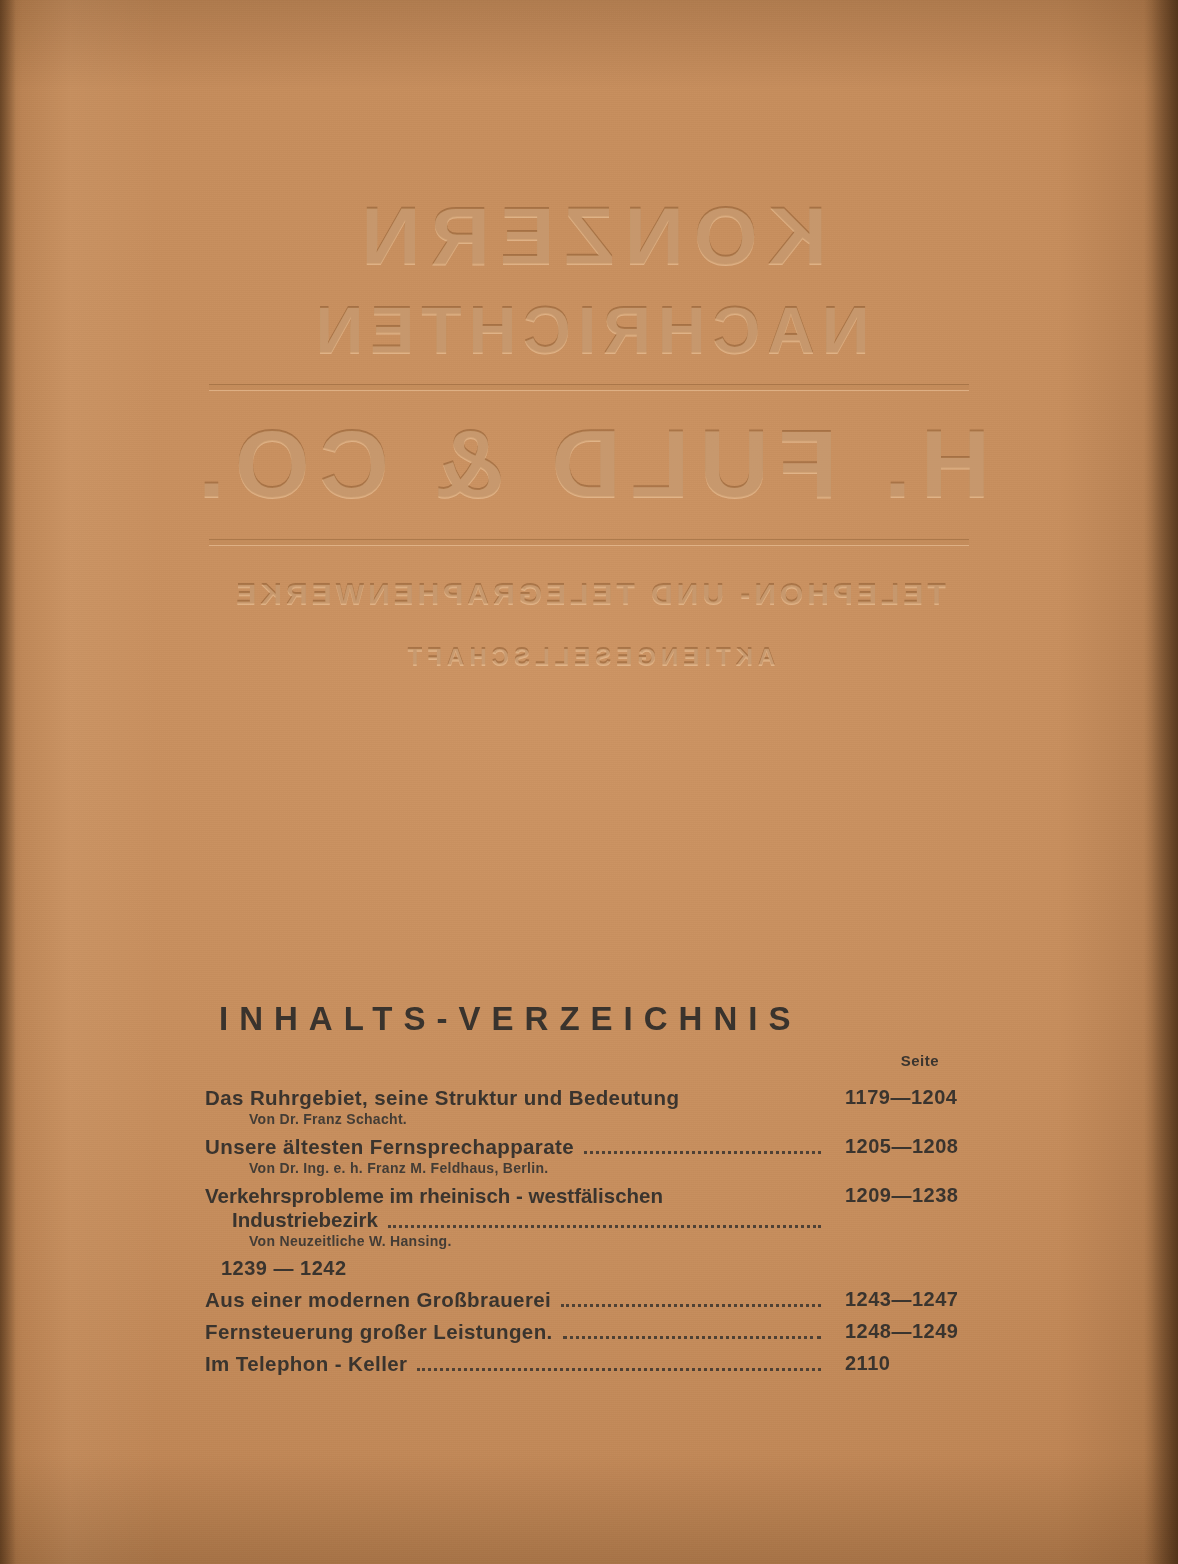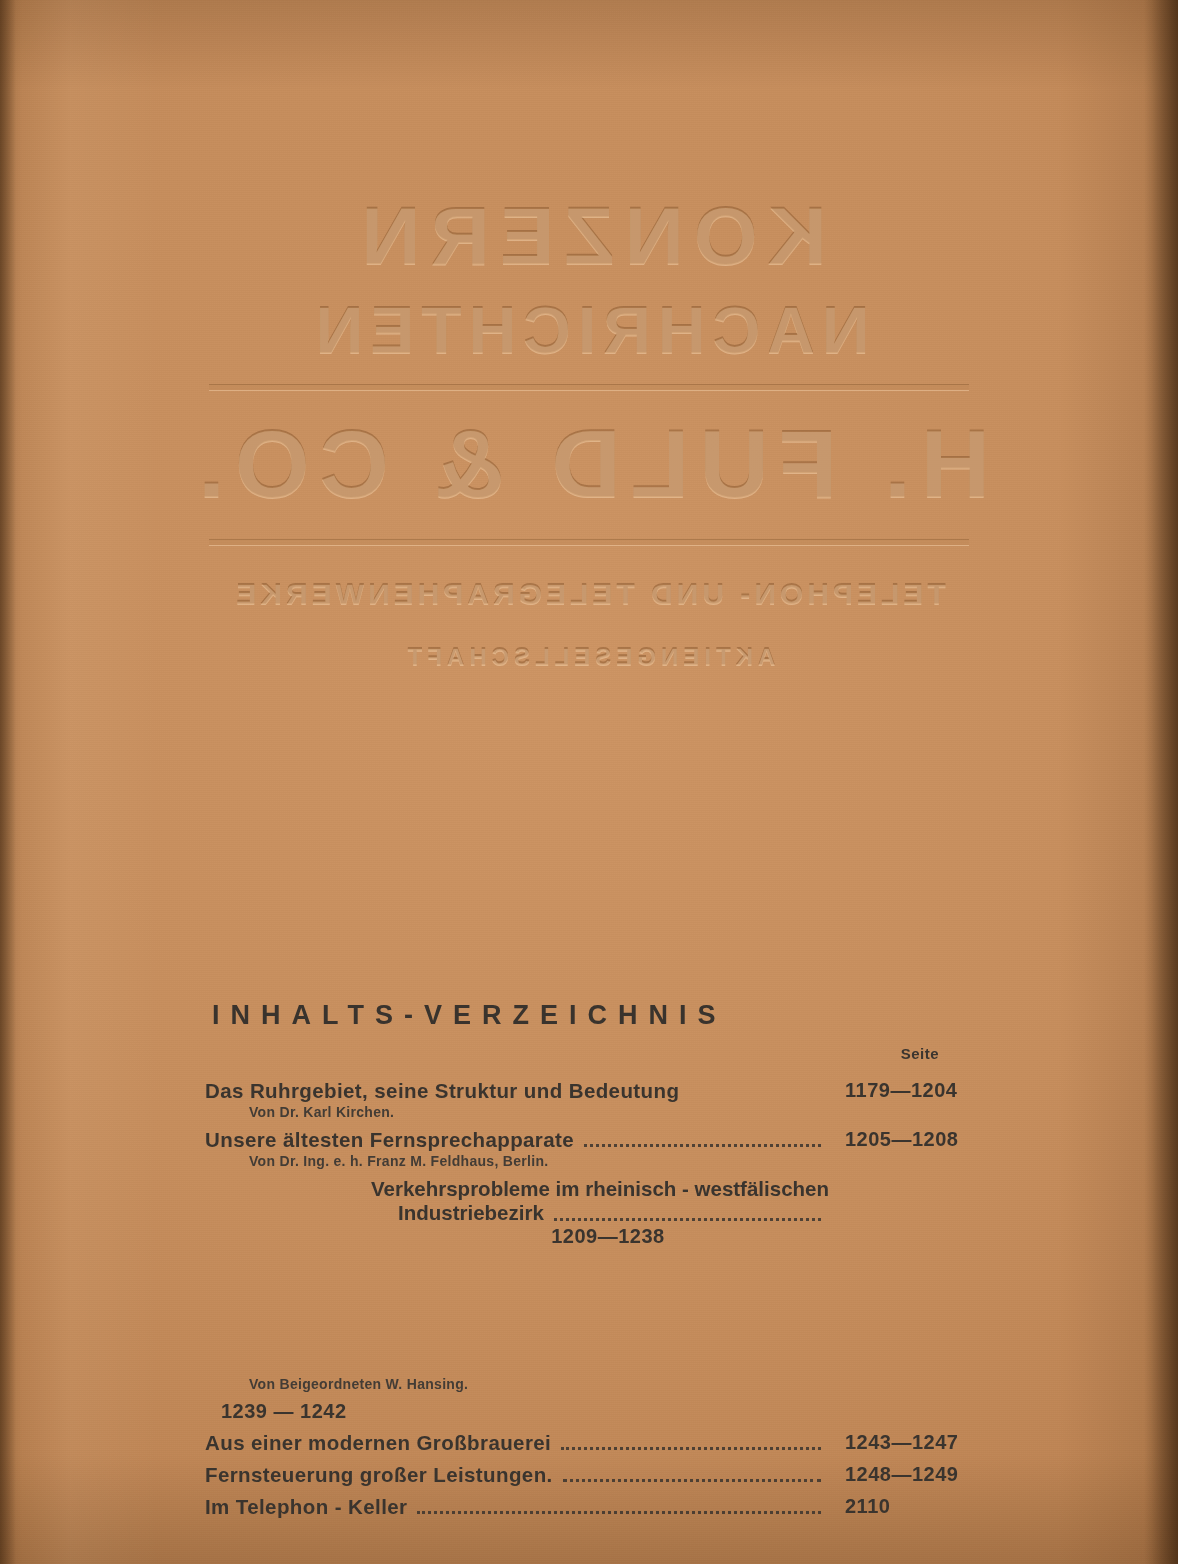--- a/index.html
+++ b/index.html
@@ -91,26 +91,26 @@
 
   
   .toc {
     position: absolute;
     left: 205px;
     top: 1000px;
     width: 790px;
     color: #3b3530;
   }
   .toc-title {
-    font-size: 27px;
+    font-size: 33px;
     font-weight: bold;
     letter-spacing: 11px;
     color: #39332d;
     text-align: left;
-    margin: 0 0 14px 7px;
+    margin: 0 0 14px 14px;
     white-space: nowrap;
   }
   .seite {
     text-align: right;
     font-size: 15px;
     font-weight: bold;
     color: #3b352f;
     padding-right: 56px;
     margin-bottom: 17px;
     letter-spacing: 0.5px;
@@ -169,21 +169,21 @@
     display: flex;
     align-items: flex-end;
     margin-left: 27px;
   }
   .two-line .l2 {
     font-size: 20.5px;
     font-weight: bold;
     color: #3a342e;
     white-space: nowrap;
   }
-  .entry.multiline { align-items: center; flex-direction: column; }
+  .entry.multiline { align-items: flex-start; }
   .entry.multiline .entry-main { display: block; }
 </style>
 </head>
 <body>
 
 <div class="page">
   <div class="paper"></div>
   <div class="grain"></div>
   <div class="edge-left"></div>
   <div class="edge-right"></div>
@@ -201,42 +201,42 @@
   <div class="toc">
     <div class="toc-title">INHALTS-VERZEICHNIS</div>
     <div class="seite">Seite</div>
 
     <div class="entry">
       <div class="entry-main">
         <span class="entry-title">Das Ruhrgebiet, seine Struktur und Bedeutung</span>
       </div>
       <div class="pages">1179—1204</div>
     </div>
-    <div class="byline">Von Dr. Karl Kirchen.</div>
+    <div class="byline">Von Dr. Franz Schacht.</div>
 
     <div class="entry">
       <div class="entry-main">
         <span class="entry-title">Unsere ältesten Fernsprechapparate</span>
         <span class="leader"></span>
       </div>
       <div class="pages">1205—1208</div>
     </div>
     <div class="byline">Von Dr. Ing. e. h. Franz M. Feldhaus, Berlin.</div>
 
     <div class="entry multiline">
       <div class="entry-main two-line">
         <span class="l1">Verkehrsprobleme  im   rheinisch - westfälischen</span>
         <span class="l2row">
           <span class="l2">Industriebezirk</span>
           <span class="leader"></span>
         </span>
       </div>
       <div class="pages">1209—1238</div>
     </div>
-    <div class="byline">Von Beigeordneten W. Hansing.</div>
+    <div class="byline">Von Neuzeitliche W. Hansing.</div>
 
     <div class="entry">
       <div class="pages">1239 — 1242</div>
     </div>
 
     <div class="entry">
       <div class="entry-main">
         <span class="entry-title">Aus einer modernen Großbrauerei</span>
         <span class="leader"></span>
       </div>

